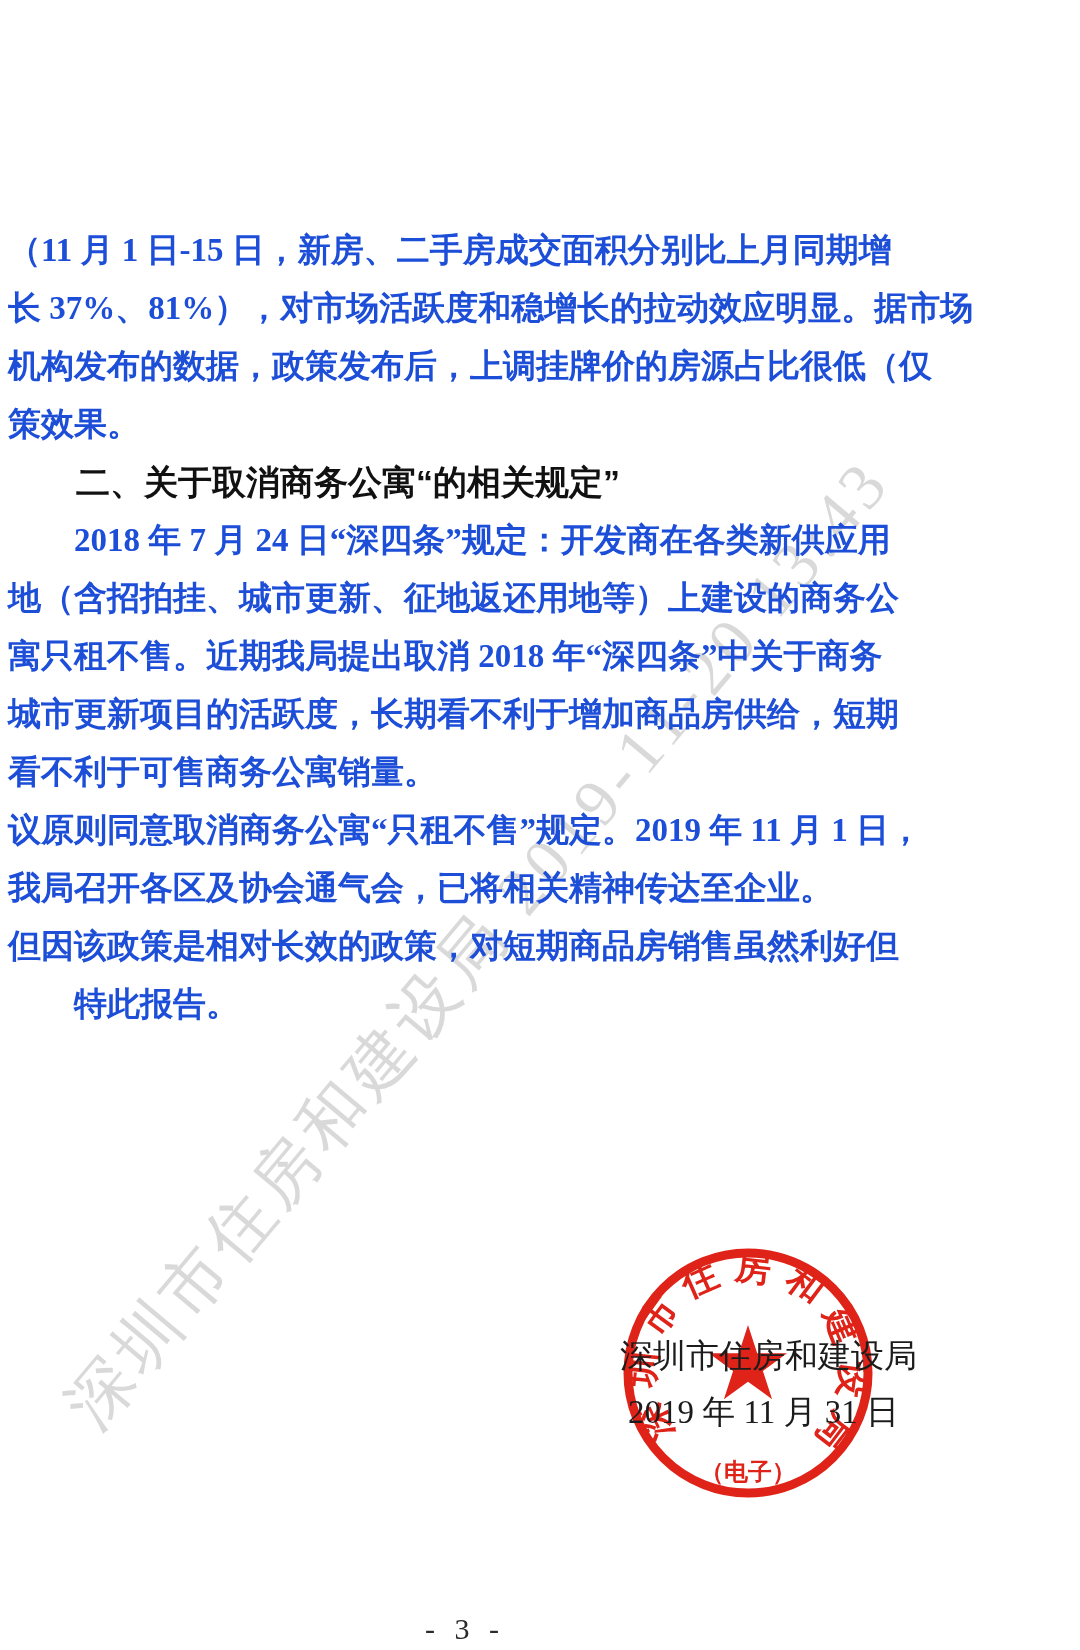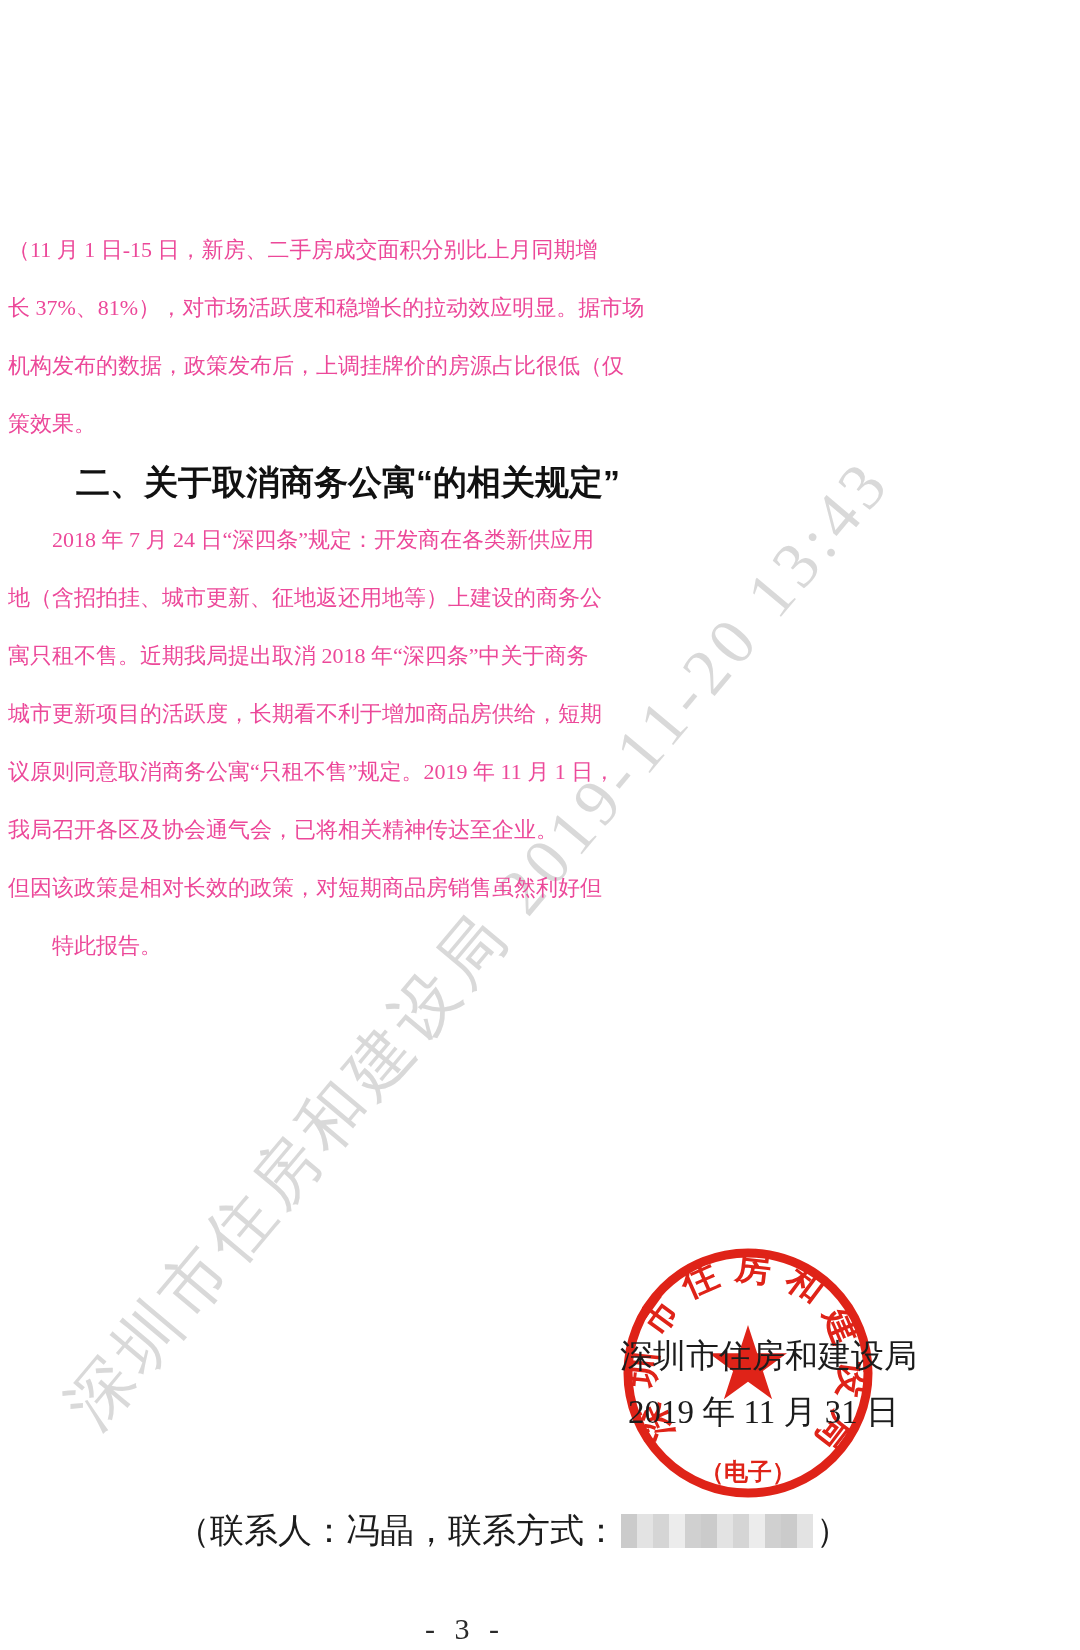--- a/index.html
+++ b/index.html
@@ -30,23 +30,24 @@
   .seal-svg { position:absolute; left:0; top:0; z-index:2; pointer-events:none; }
   
   .body-text {
     position:absolute;
     left:8px; top:221px;
     width:960px;
     z-index:3;
   }
   .line {
     height:58px; line-height:58px;
-    font-size:22px;
+    font-size:33px;
     white-space:nowrap;
-    color:#ec4899;
+    color:#1d4ed8;
+    font-weight:bold;
   }
   .line.heading {
     font-family:"Liberation Sans","DejaVu Sans",sans-serif;
     font-weight:700;
     font-size:34px;
     color:#111;
   }
   .signature-org {
     position:absolute; left:620px; top:1336px;
     height:40px; line-height:40px; font-size:33px;
@@ -99,26 +100,26 @@
   <div class="body-text">
     <div class="line">（11 月 1 日-15 日，新房、二手房成交面积分别比上月同期增</div>
     <div class="line">长 37%、81%），对市场活跃度和稳增长的拉动效应明显。据市场</div>
     <div class="line">机构发布的数据，政策发布后，上调挂牌价的房源占比很低（仅</div>
     <div class="line">策效果。</div>
     <div class="line heading">　　二、关于取消商务公寓“的相关规定”</div>
     <div class="line">　　2018 年 7 月 24 日“深四条”规定：开发商在各类新供应用</div>
     <div class="line">地（含招拍挂、城市更新、征地返还用地等）上建设的商务公</div>
     <div class="line">寓只租不售。近期我局提出取消 2018 年“深四条”中关于商务</div>
     <div class="line">城市更新项目的活跃度，长期看不利于增加商品房供给，短期</div>
+    <div class="line">看不利于可售商务公寓销量。</div>
     <div class="line">议原则同意取消商务公寓“只租不售”规定。2019 年 11 月 1 日，</div>
     <div class="line">我局召开各区及协会通气会，已将相关精神传达至企业。</div>
     <div class="line">但因该政策是相对长效的政策，对短期商品房销售虽然利好但</div>
     <div class="line">　　特此报告。</div>
   </div>
 
   <div class="signature-org">深圳市住房和建设局</div>
   <div class="signature-date">2019 年 11 月 31 日</div>
 
-  <div class="contact-line"><span>（联系人：冯晶，联系方式：</span><span class="redaction"></span><span>）</span></div>
 
   <div class="page-number">- 3 -</div>
 
 </div>
 
 </body></html>

